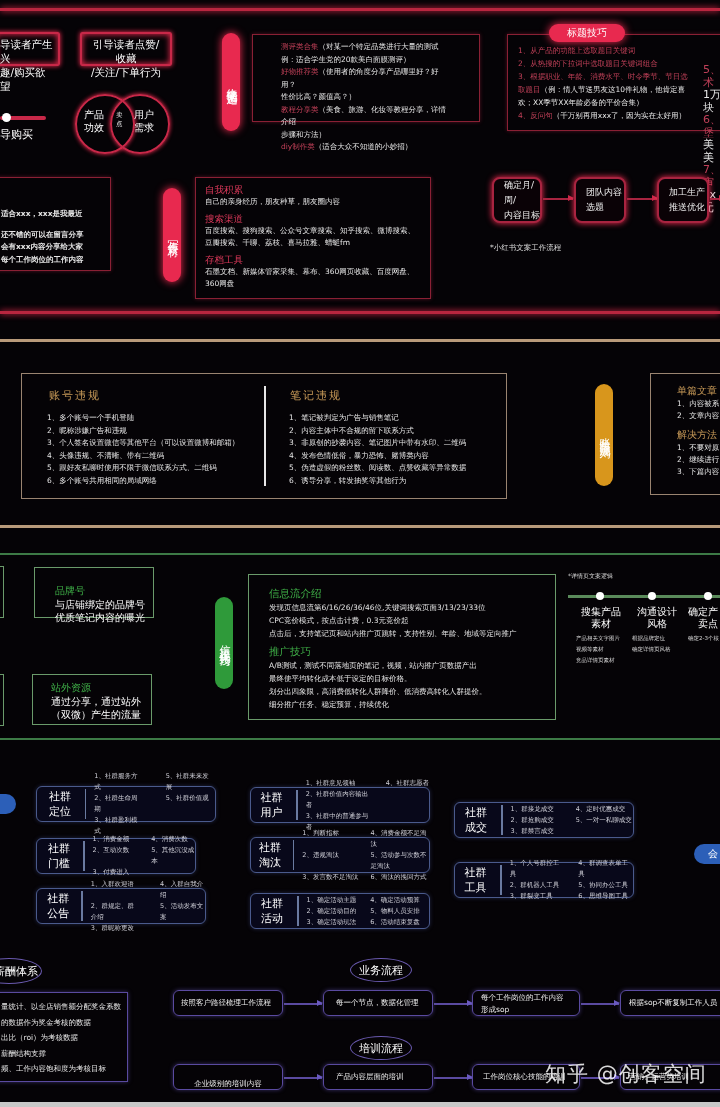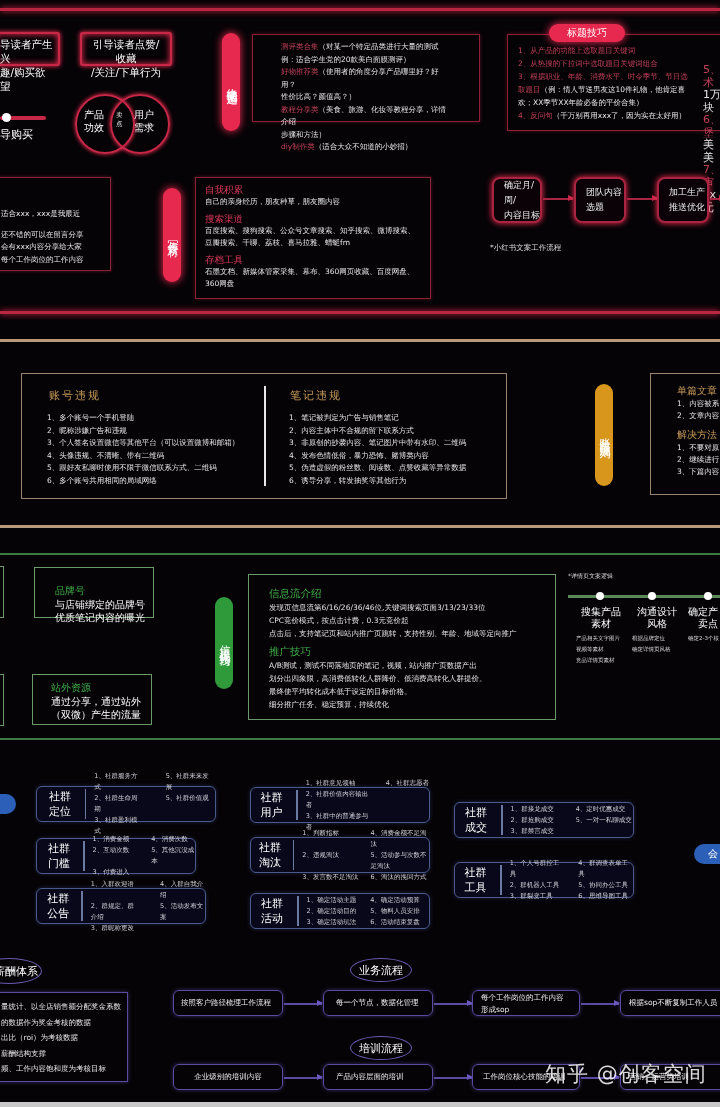--- a/index.html
+++ b/index.html
@@ -100,21 +100,21 @@
 <div class="abs t10" style="left:703px;top:48px;font-size:11px;line-height:12.5px;margin-top:16px;">
   <div class="hl-dim">5、术</div>
   <div>1万块</div>
   <div class="hl-dim">6、堡</div>
   <div>美美</div>
   <div class="hl-dim">7、审</div>
   <div>xx元</div>
 </div>
 
 <div class="abs redbox-soft" style="left:-4px;top:177px;width:115px;height:94px;padding:30px 0 0 4px;box-sizing:border-box;">
-  <div class="t10" style="font-size:7.5px;line-height:12.5px;">
+  <div class="t10" style="font-size:7.5px;line-height:12.5px;font-weight:bold;">
     <div>适合xxx，xxx是我最近</div>
     <div style="height:8px;"></div>
     <div>还不错的可以在留言分享</div>
     <div>会有xxx内容分享给大家</div>
     <div>每个工作岗位的工作内容</div>
   </div>
 </div>
 
 <div class="abs pill pill-red vlabel" style="left:163px;top:188px;width:18px;height:94px;font-size:11px;">写作素材</div>
 
@@ -211,22 +211,22 @@
 
 <div class="abs pill pill-green vlabel" style="left:215px;top:597px;width:18px;height:92px;font-size:11px;">信息流优化技巧</div>
 
 <div class="abs greenbox" style="left:248px;top:574px;width:308px;height:146px;padding:10px 0 0 20px;box-sizing:border-box;">
   <div class="green-title" style="font-size:10.5px;line-height:16px;">信息流介绍</div>
   <div class="t10" style="font-size:7.5px;line-height:13px;">发现页信息流第6/16/26/36/46位,关键词搜索页面3/13/23/33位</div>
   <div class="t10" style="font-size:7.5px;line-height:13px;">CPC竞价模式，按点击计费，0.3元竞价起</div>
   <div class="t10" style="font-size:7.5px;line-height:13px;">点击后，支持笔记页和站内推广页跳转，支持性别、年龄、地域等定向推广</div>
   <div class="green-title" style="font-size:10.5px;line-height:16px;margin-top:3px;">推广技巧</div>
   <div class="t10" style="font-size:7.5px;line-height:13px;">A/B测试，测试不同落地页的笔记，视频，站内推广页数据产出</div>
+  <div class="t10" style="font-size:7.5px;line-height:13px;">最终使平均转化成本低于设定的目标价格。</div>
   <div class="t10" style="font-size:7.5px;line-height:13px;">划分出四象限，高消费低转化人群降价、低消费高转化人群提价。</div>
-  <div class="t10" style="font-size:7.5px;line-height:13px;">最终使平均转化成本低于设定的目标价格。</div>
   <div class="t10" style="font-size:7.5px;line-height:13px;">细分推广任务、稳定预算，持续优化</div>
 </div>
 
 <div class="abs" style="left:568px;top:572px;font-size:6px;color:#ddd;">*详情页文案逻辑</div>
 <div class="abs" style="left:568px;top:595px;width:160px;height:3px;background:#5a8a5a;"></div>
 <div class="abs" style="left:596px;top:592px;width:8px;height:8px;border-radius:50%;background:#fff;"></div>
 <div class="abs" style="left:648px;top:592px;width:8px;height:8px;border-radius:50%;background:#fff;"></div>
 <div class="abs" style="left:704px;top:592px;width:8px;height:8px;border-radius:50%;background:#fff;"></div>
 
 <div class="abs" style="left:576px;top:606px;width:50px;">
@@ -406,21 +406,21 @@
   <div>形成sop</div>
 </div>
 <div class="arrow-p" style="left:581px;top:1003px;width:38px;"></div>
 <div class="abs purplebox" style="left:620px;top:990px;width:120px;height:26px;display:flex;align-items:center;padding-left:8px;box-sizing:border-box;font-size:7.5px;color:#eee;white-space:nowrap;overflow:hidden;">
   <span>根据sop不断复制工作人员</span>
 </div>
 
 <div class="abs ellipse" style="left:350px;top:1036px;width:60px;height:22px;">
   <span>培训流程</span>
 </div>
-<div class="abs purplebox" style="left:173px;top:1064px;width:110px;height:26px;display:flex;align-items:center;justify-content:center;box-sizing:border-box;font-size:7.5px;color:#eee;">
+<div class="abs purplebox" style="left:173px;top:1064px;width:110px;height:26px;display:flex;align-items:flex-end;justify-content:center;box-sizing:border-box;font-size:7.5px;color:#eee;">
   <span>企业级别的培训内容</span>
 </div>
 <div class="arrow-p" style="left:284px;top:1077px;width:38px;"></div>
 <div class="abs purplebox" style="left:323px;top:1064px;width:110px;height:26px;display:flex;align-items:center;padding-left:12px;box-sizing:border-box;font-size:7.5px;color:#eee;">
   <span>产品内容层面的培训</span>
 </div>
 <div class="arrow-p" style="left:434px;top:1077px;width:38px;"></div>
 <div class="abs purplebox" style="left:472px;top:1064px;width:108px;height:26px;display:flex;align-items:center;padding-left:10px;box-sizing:border-box;font-size:7.5px;color:#eee;">
   <span>工作岗位核心技能的培训</span>
 </div>

